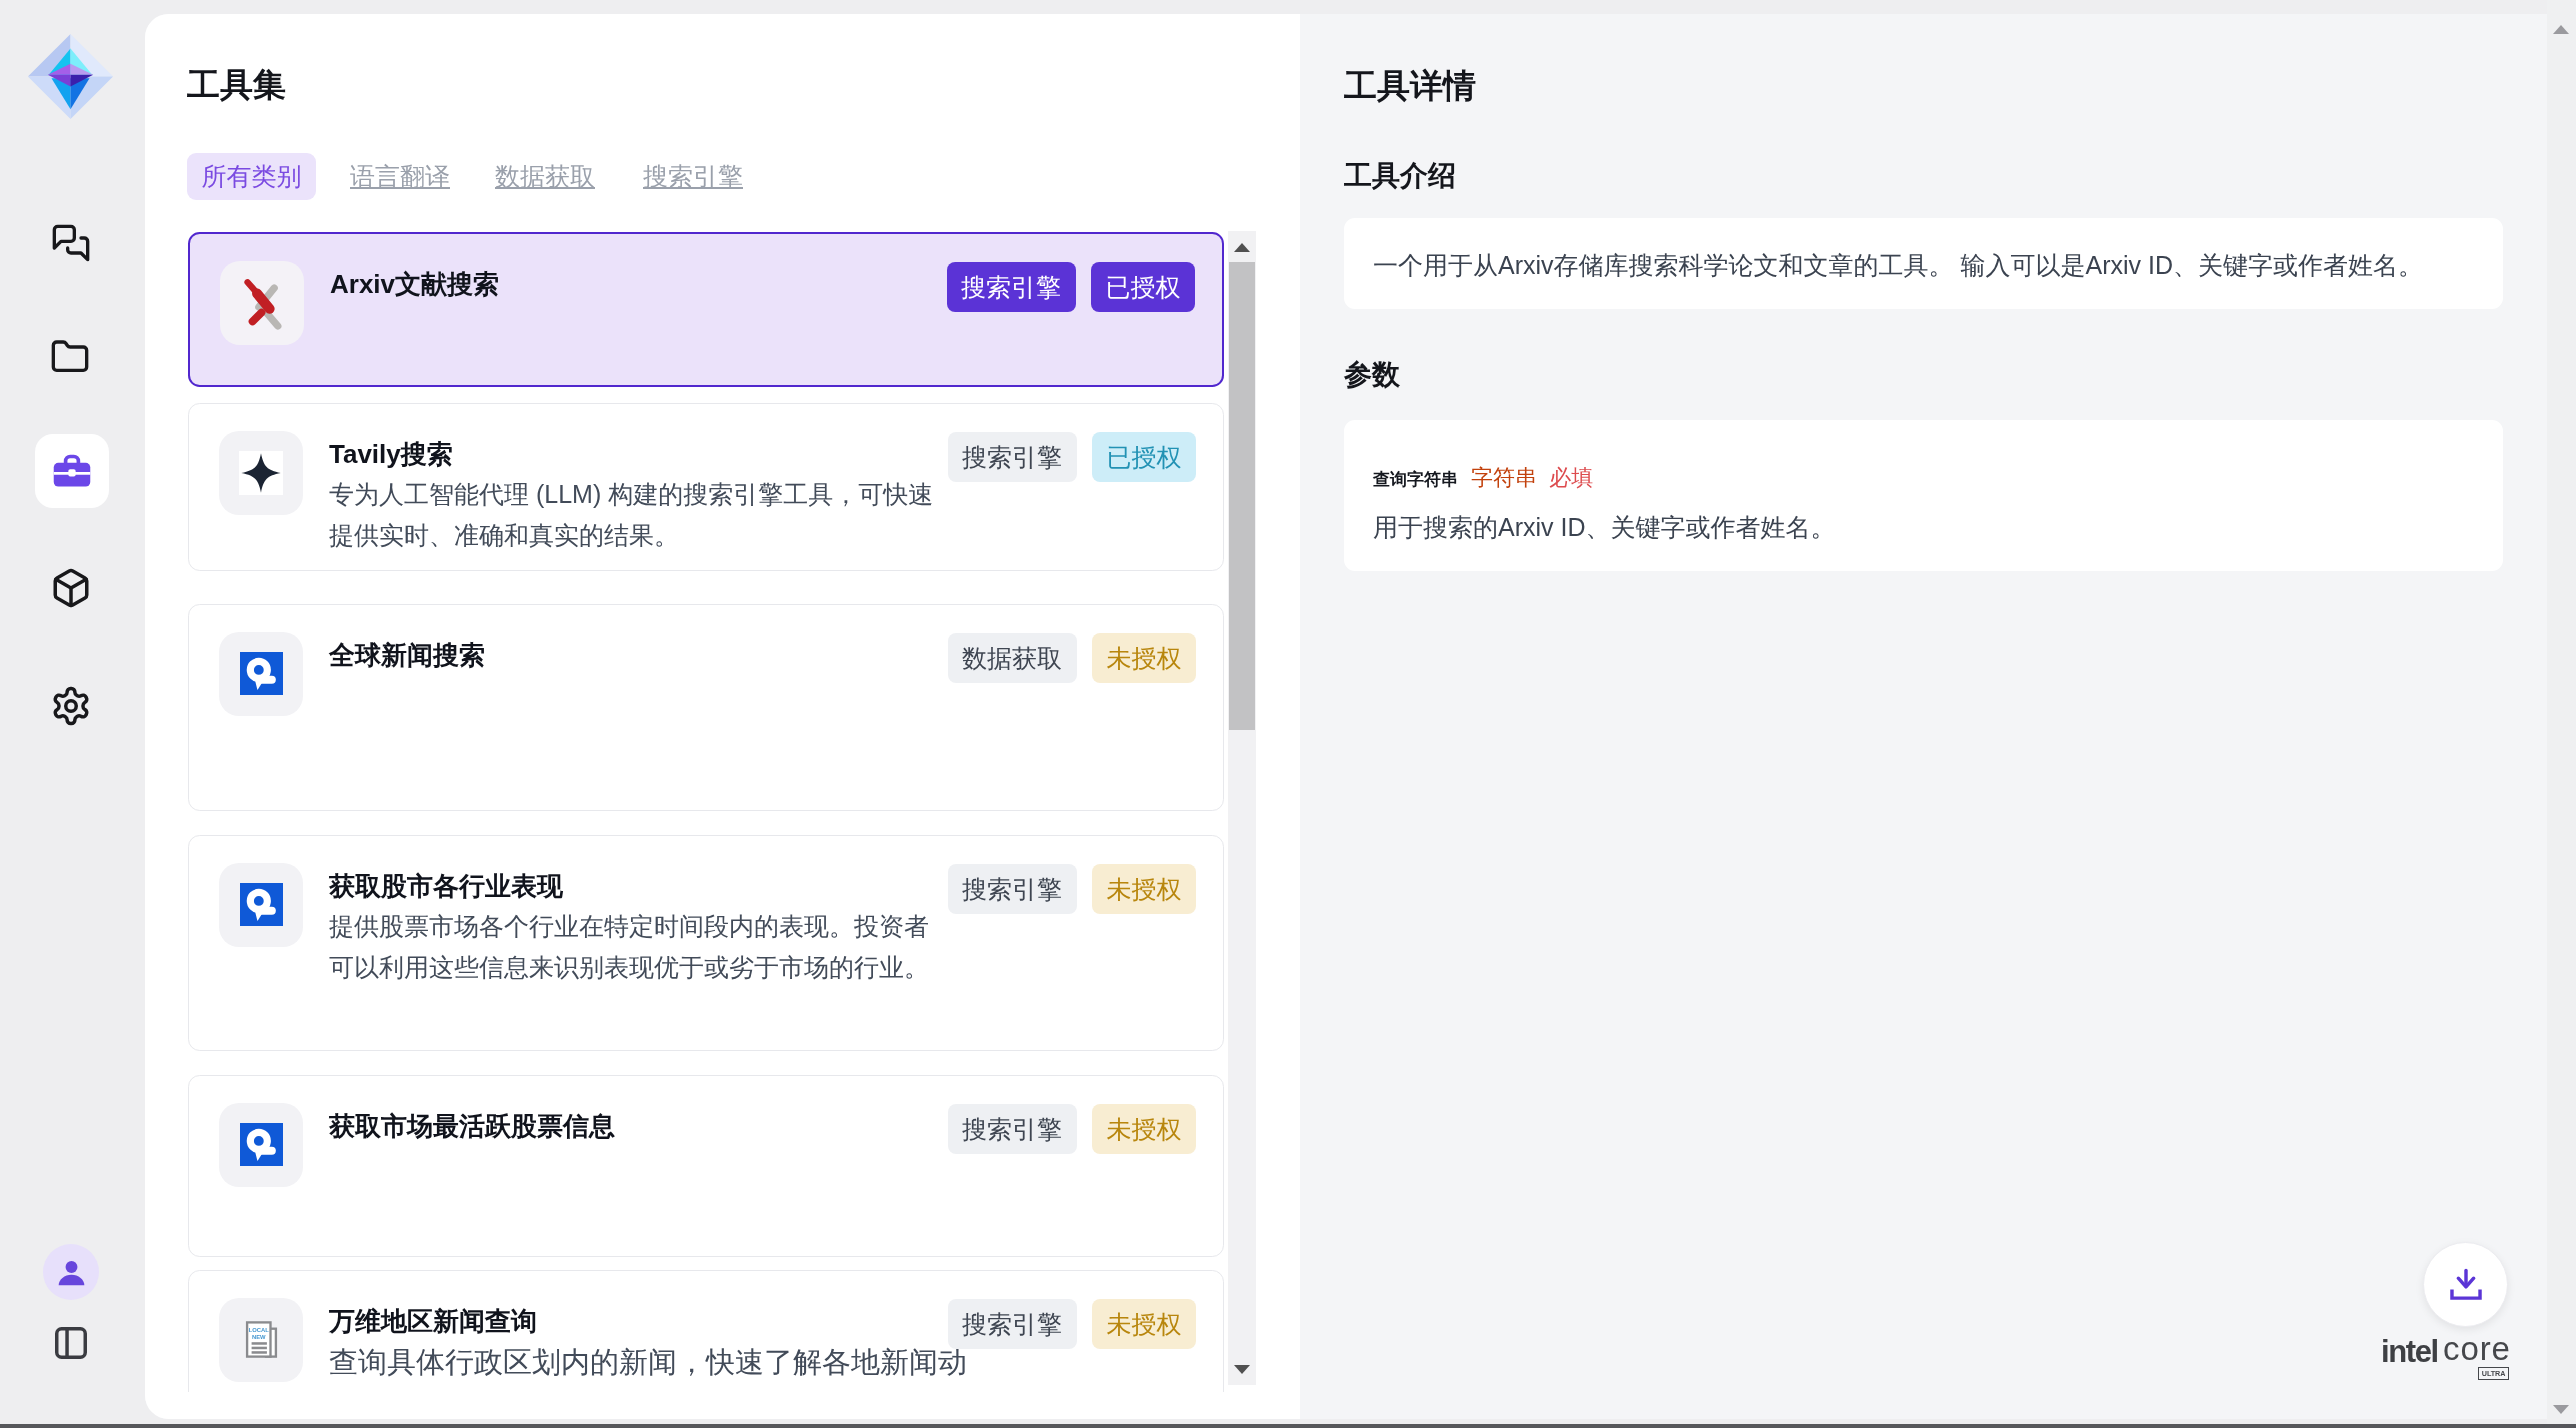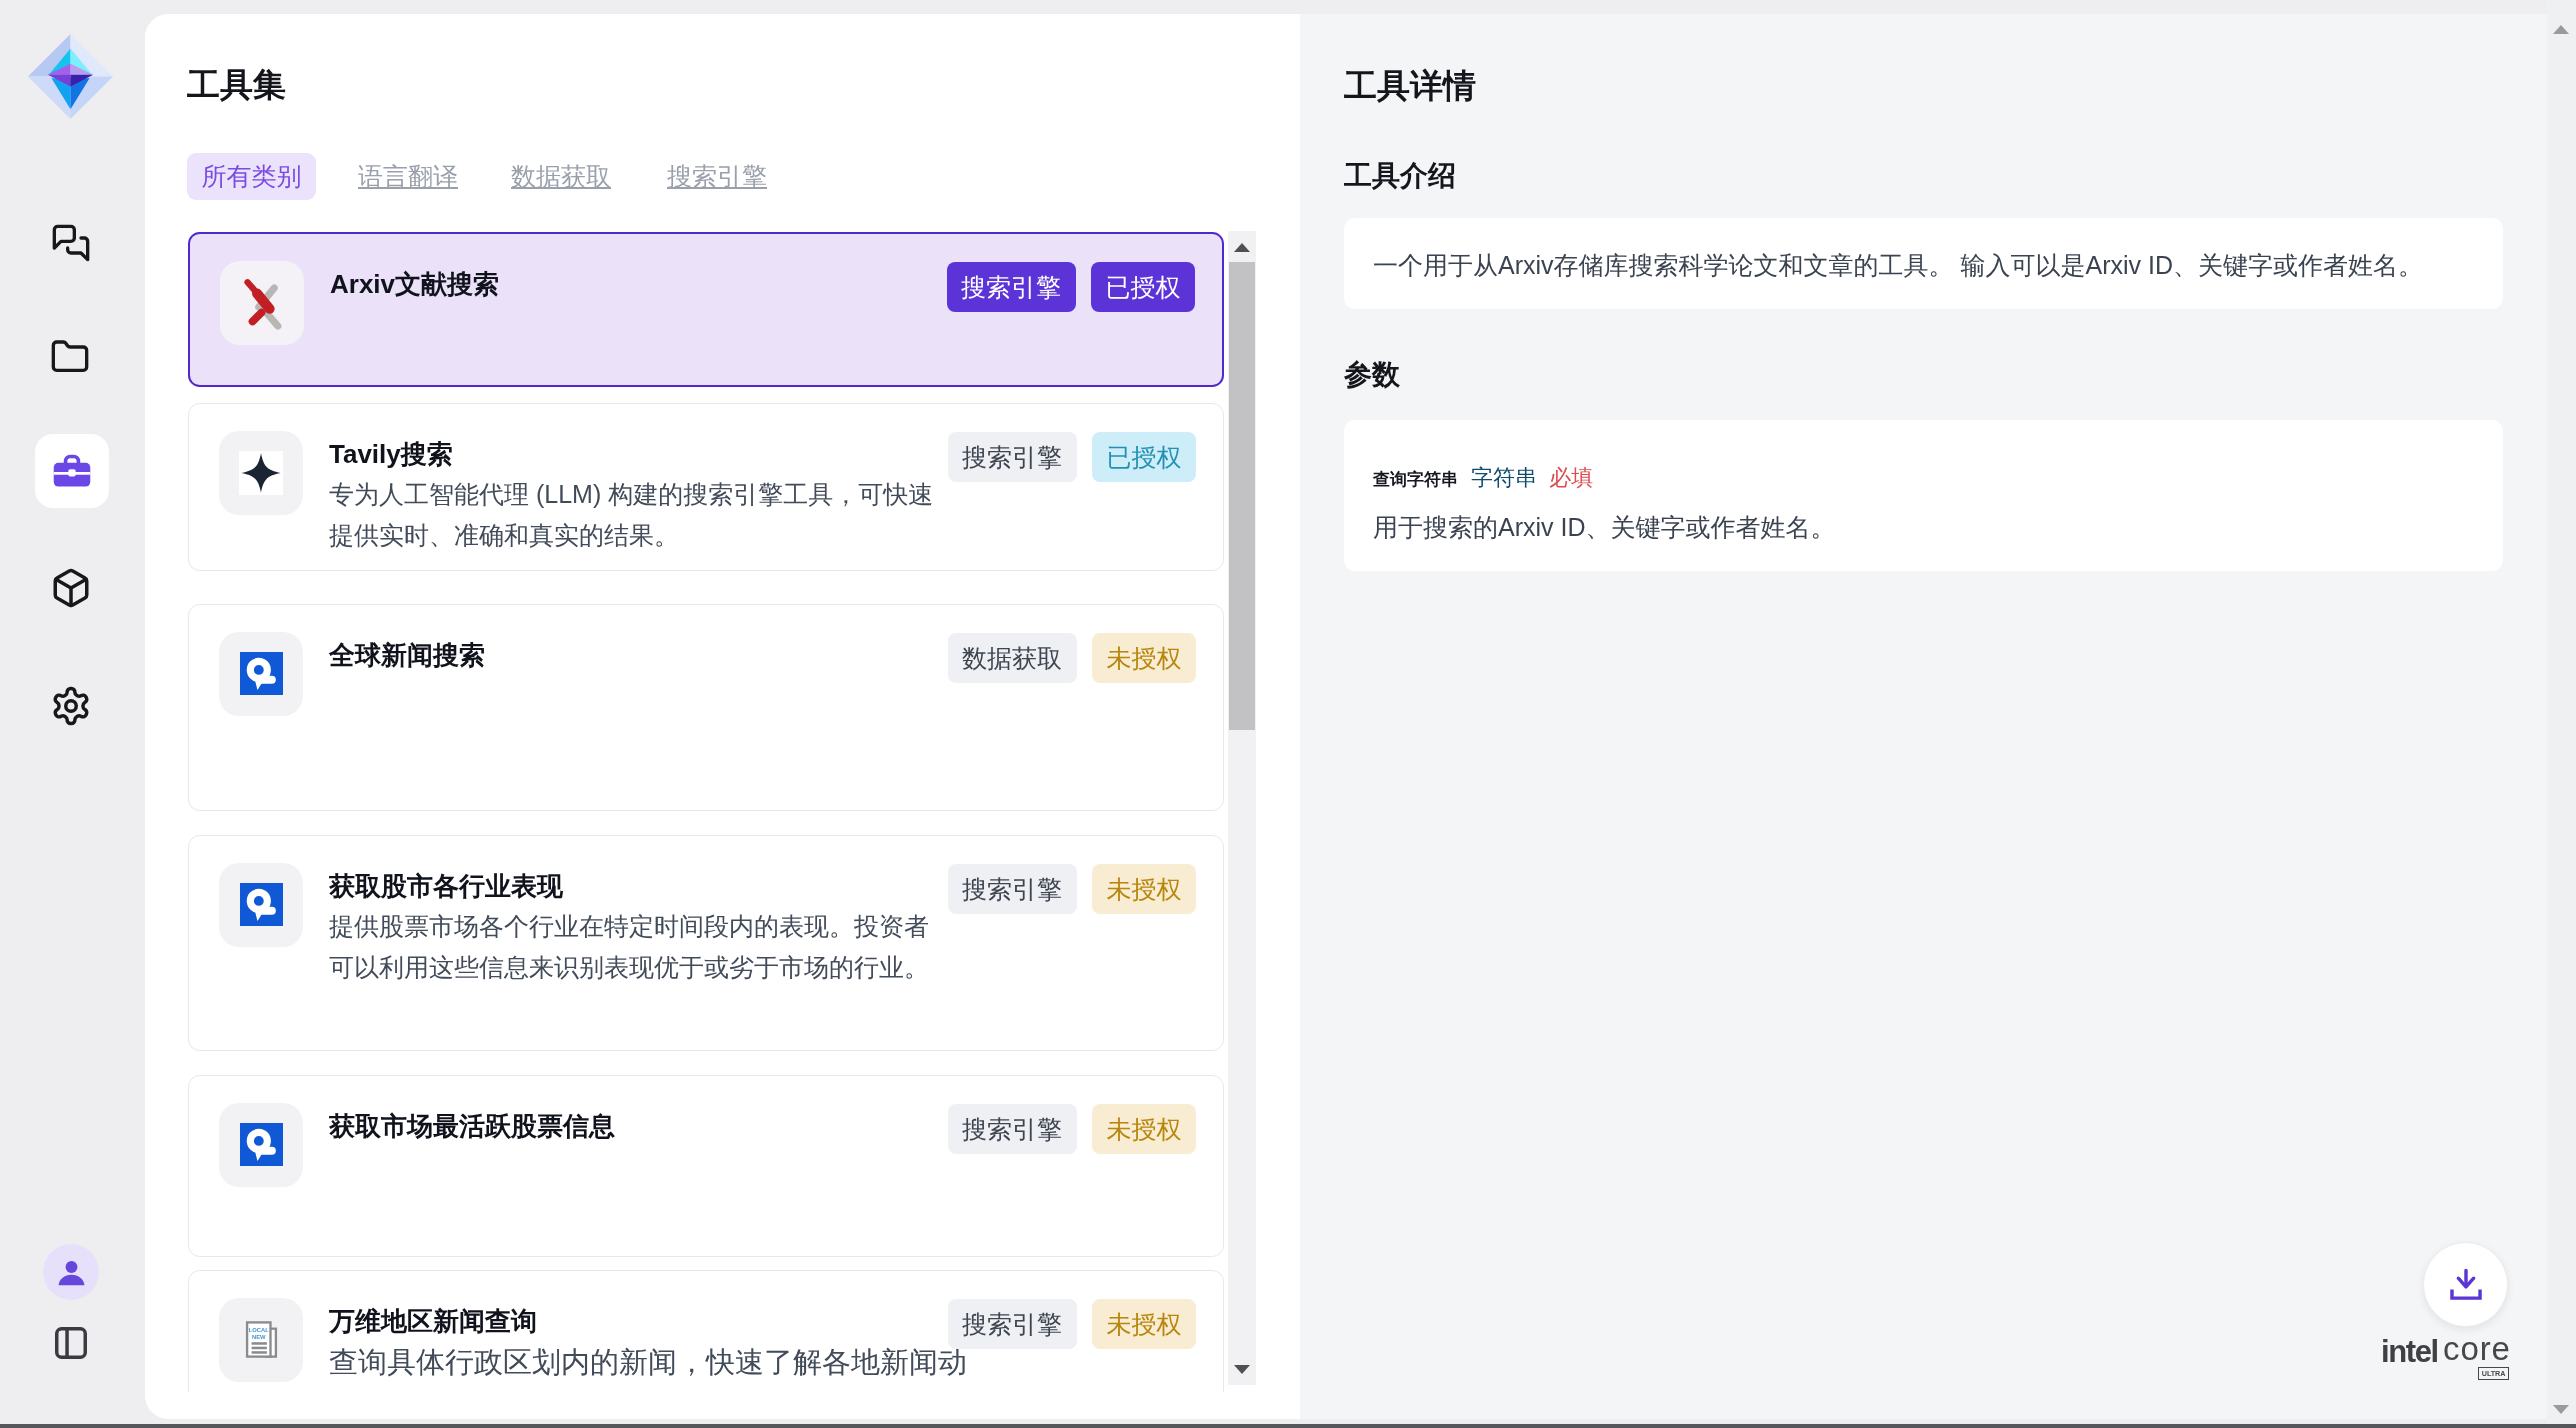--- a/index.html
+++ b/index.html
@@ -4,21 +4,21 @@
 <style>
   * { margin:0; padding:0; box-sizing:border-box; }
   html,body { width:2576px; height:1429px; overflow:hidden; }
   body { font-family:"Liberation Sans", sans-serif; background:#eeeef0; position:relative; }
   .bigcard { position:absolute; left:145px; top:13.5px; width:2431px; height:1405px;
     border-radius:23.5px; overflow:hidden; background:#f4f5f7; }
   .leftpanel { position:absolute; left:0; top:0; width:1155px; height:1405px; background:#ffffff; }
   .rightpanel { position:absolute; left:1155px; top:0; right:0; height:1405px; background:#f4f5f7; }
   .h1 { font-size:33px; font-weight:700; color:#14161c; line-height:36px; }
   
-  .tabs { position:absolute; left:42px; top:139px; height:47px; display:flex; align-items:center;gap:8px; }
+  .tabs { position:absolute; left:42px; top:139px; height:47px; display:flex; align-items:center; }
   .tab-pill { height:47px; line-height:47px; padding:0 14.5px; background:#ebe3fb; color:#7a4ae1;
     border-radius:9px; font-size:25px; }
   .tab { font-size:25px; color:#9aa0ab;text-decoration:underline; }
   
   .cardsclip { position:absolute; left:0px; top:217px; width:1155px; height:1161px; overflow:hidden; }
   .tcard { position:absolute; left:43px; width:1036px; background:#fff; border:1.8px solid #e7e8ec;
     border-radius:11.7px; }
   .tcard.sel { background:#ebe2fa; border:2.7px solid #5127ce; }
   .ticon { position:absolute; left:30px; top:27px; width:84px; height:84px; border-radius:20px;
     background:#f2f2f5; display:flex; align-items:center; justify-content:center; }
@@ -182,21 +182,21 @@
   <div class="rightpanel">
     <div class="rp-h1">工具详情</div>
     <div class="rp-h2" style="top:145px;">工具介绍</div>
     <div class="rp-card" style="top:204px; height:91px;">
       <div class="rp-text" style="position:absolute; left:29px; top:31px;">一个用于从Arxiv存储库搜索科学论文和文章的工具。 输入可以是Arxiv ID、关键字或作者姓名。</div>
     </div>
     <div class="rp-h2" style="top:344px;">参数</div>
     <div class="rp-card" style="top:406px; height:151px;">
       <div style="position:absolute; left:29px; top:43px; white-space:nowrap;">
         <span style="font-size:17px; font-weight:700; color:#15181f;">查询字符串</span>
-        <span style="font-size:22px; color:#0c4a6e; margin-left:9px;">字符串</span>
+        <span style="font-size:22px; color:#c2410c; margin-left:9px;">字符串</span>
         <span style="font-size:22px; color:#dd4b4e; margin-left:8.1px;">必填</span>
       </div>
       <div class="rp-text" style="position:absolute; left:29px; top:91px;">用于搜索的Arxiv ID、关键字或作者姓名。</div>
     </div>
   </div>
 </div>
 
 <svg class="sicon" style="left:27px; top:33px;" width="87" height="87" viewBox="-48 -48 96 96">
   <polygon points="-47,0 0,-47 0,0" fill="#b7c8f2"></polygon>
   <polygon points="0,-47 47,0 0,0" fill="#e0e9fc"></polygon>

